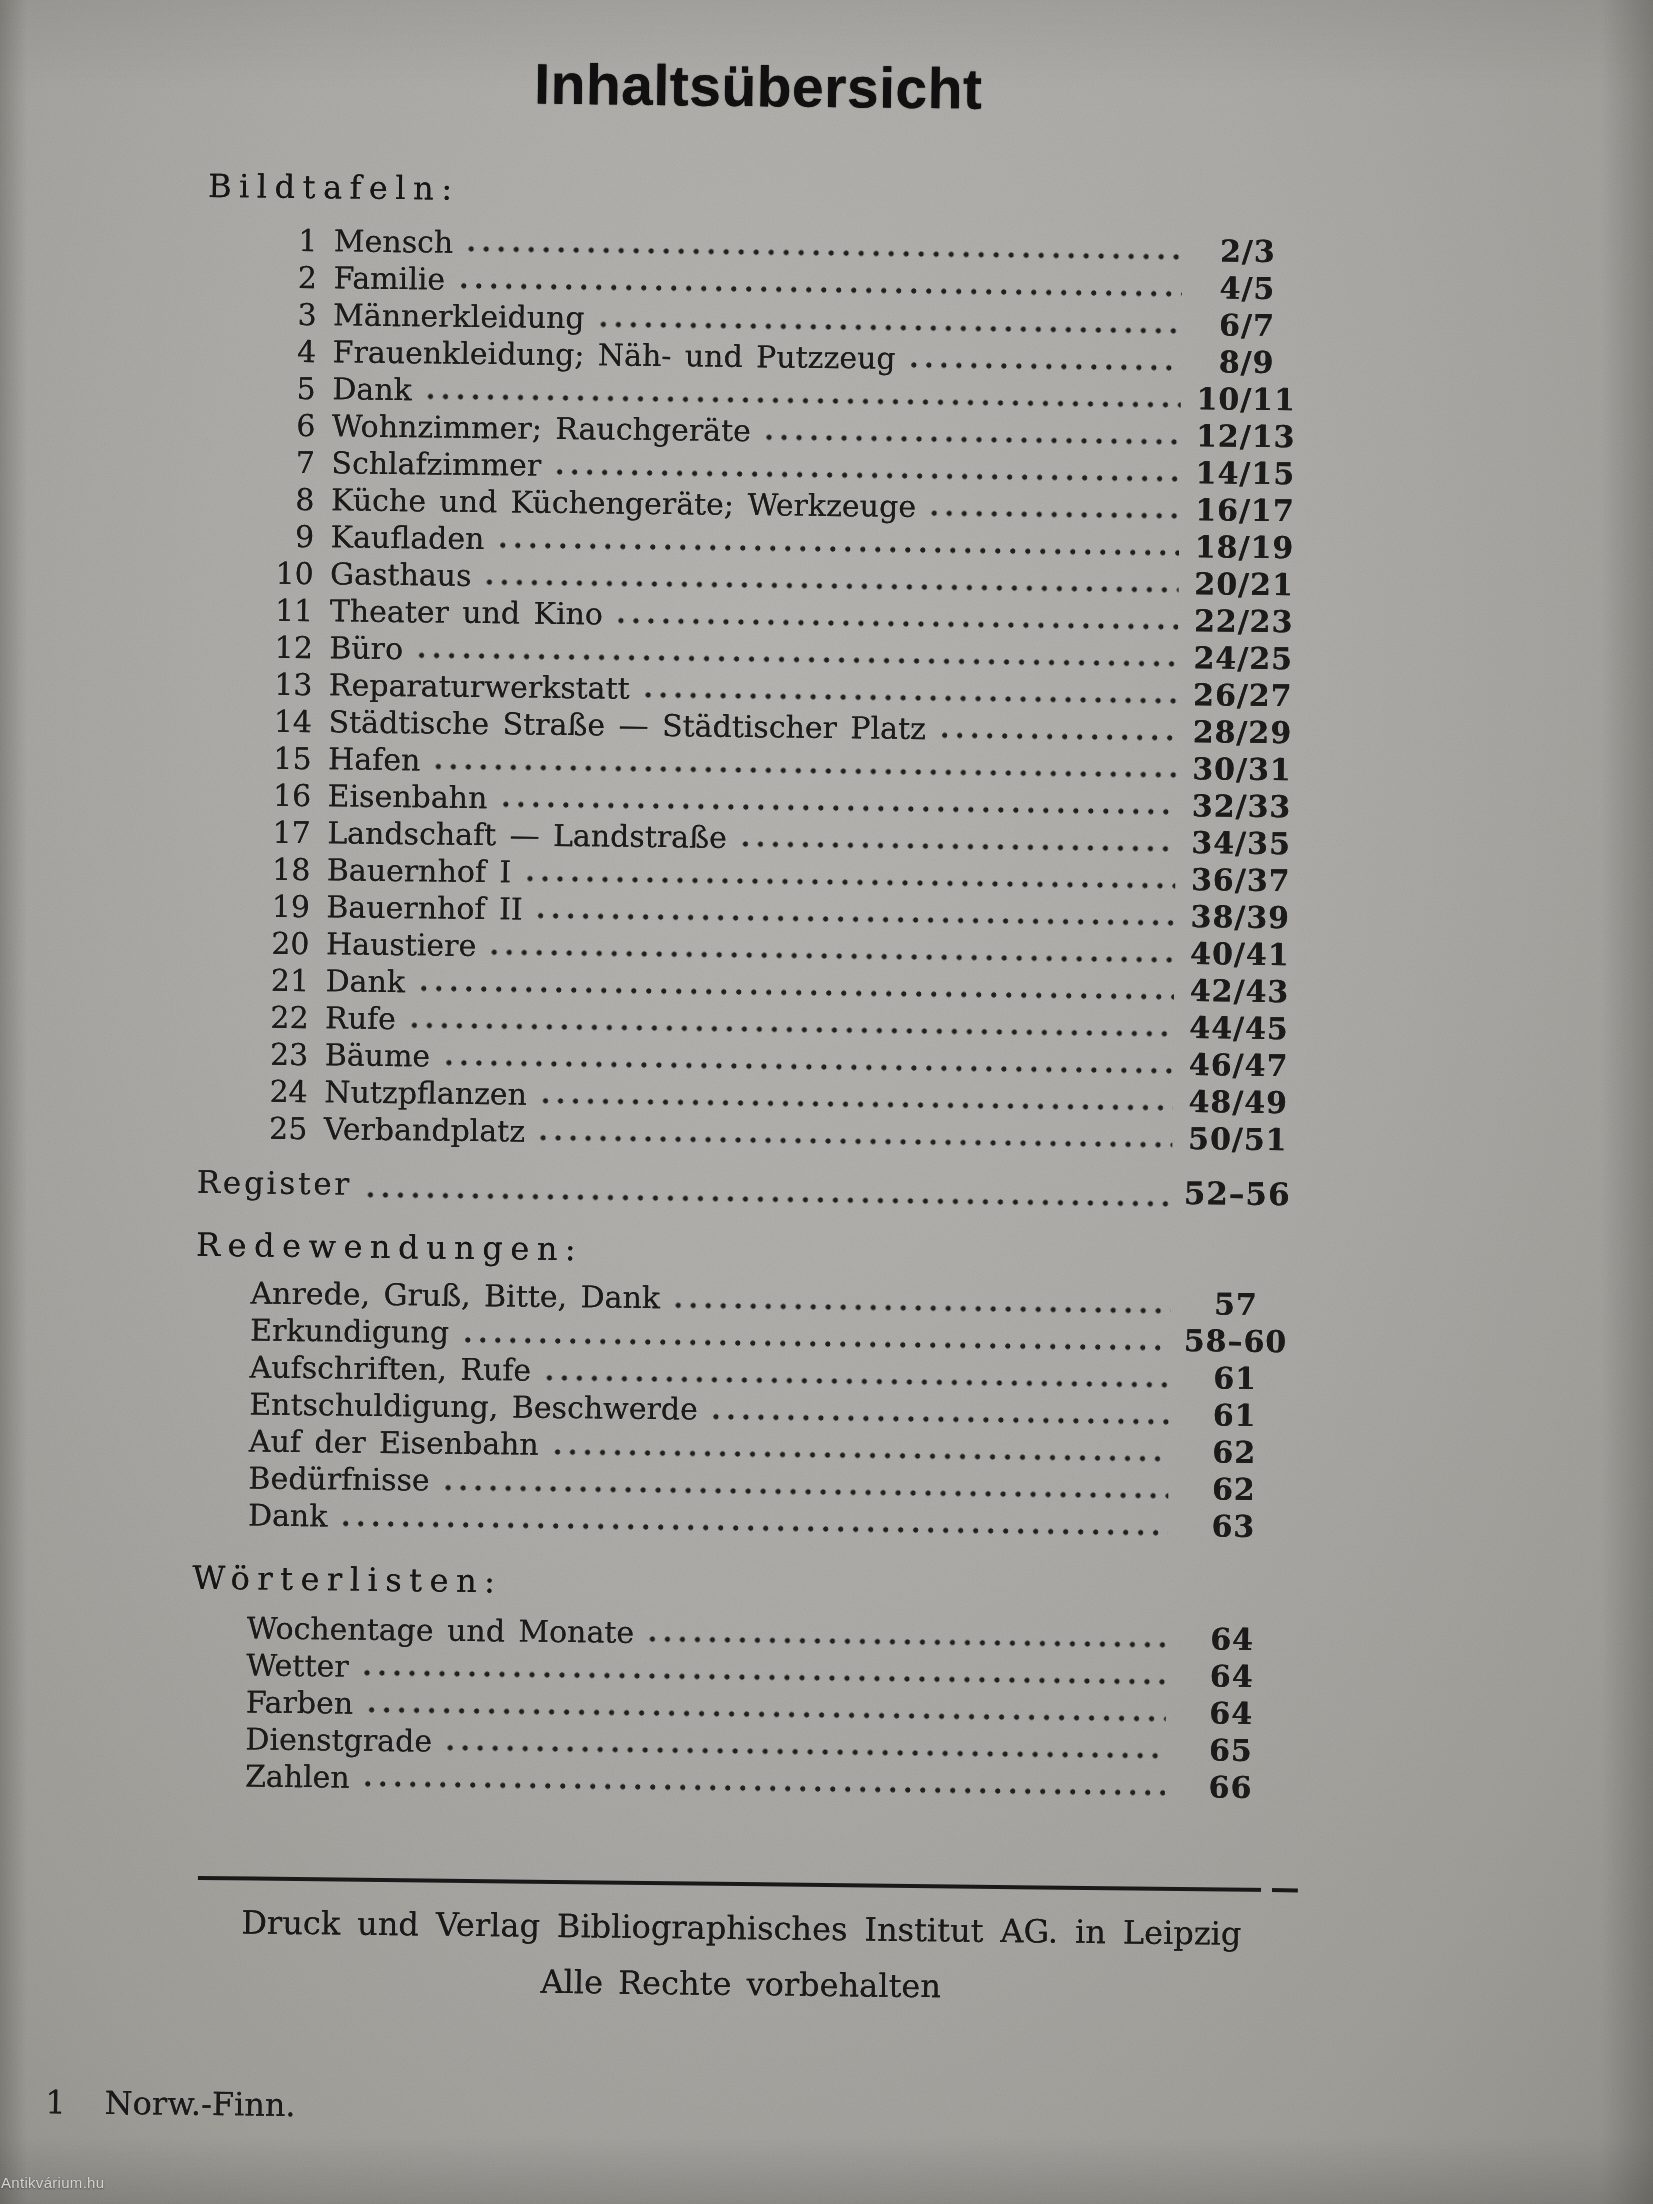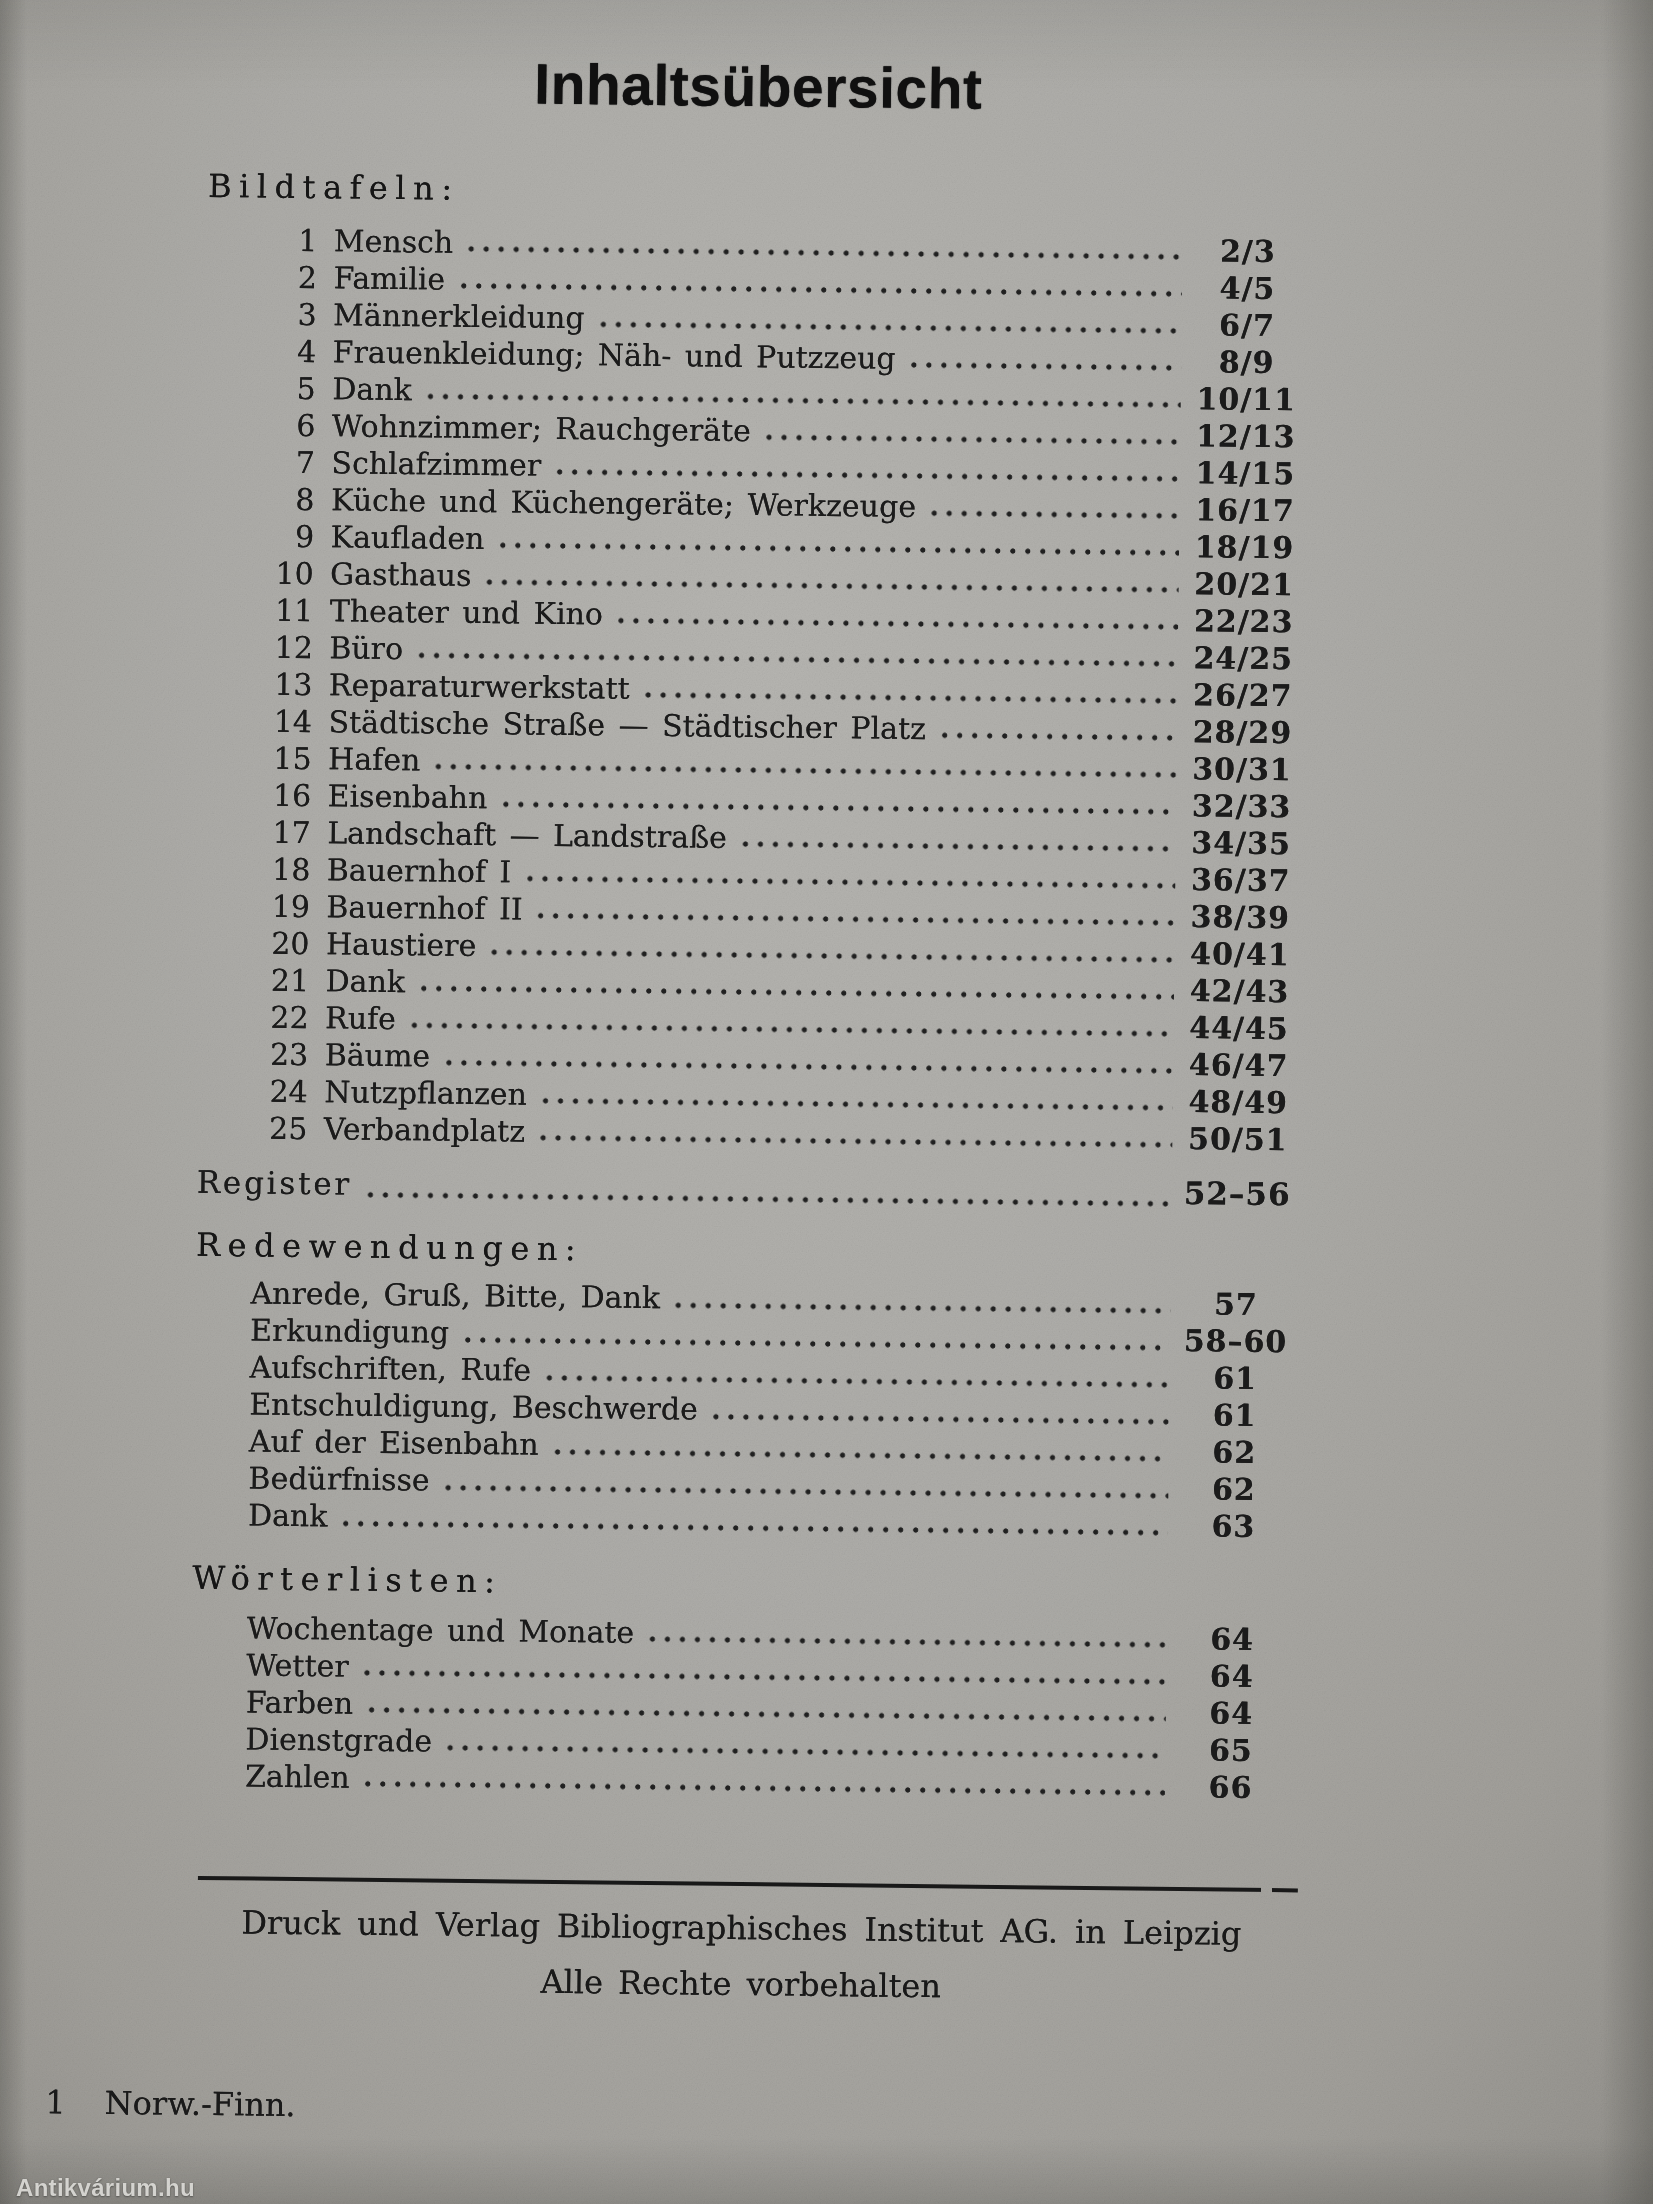--- a/index.html
+++ b/index.html
@@ -60,22 +60,22 @@
   }
   .footer .line2{margin-top:16.5px;word-spacing:4.9px;}
 
   .signature{
     position:absolute;left:58px;top:2092px;font-size:32px;color:#1a1a1a;
     text-shadow:0 0 0.6px rgba(15,15,15,.85);
   }
   .signature .sig-num{margin-right:39px;}
 
   .watermark{
-    position:absolute;left:16px;top:2174px;
-    font-family:"Liberation Sans", sans-serif;font-weight:bold;font-size:24px;
+    position:absolute;left:1px;top:2174px;
+    font-family:"Liberation Sans", sans-serif;font-weight:normal;font-size:15px;
     color:#d4d3cf;letter-spacing:0.3px;
     text-shadow:0 1px 1.9px rgba(55,55,52,.6), 0 0 1px rgba(90,90,88,.5);
   }
 </style>
 </head>
 <body>
 
 <svg class="noise" width="1654" height="2205" xmlns="http://www.w3.org/2000/svg" viewBox="0 0 1704 2272">
   <filter id="grain">
     <feTurbulence type="fractalNoise" baseFrequency="0.82" numOctaves="2" stitchTiles="stitch"></feTurbulence>

